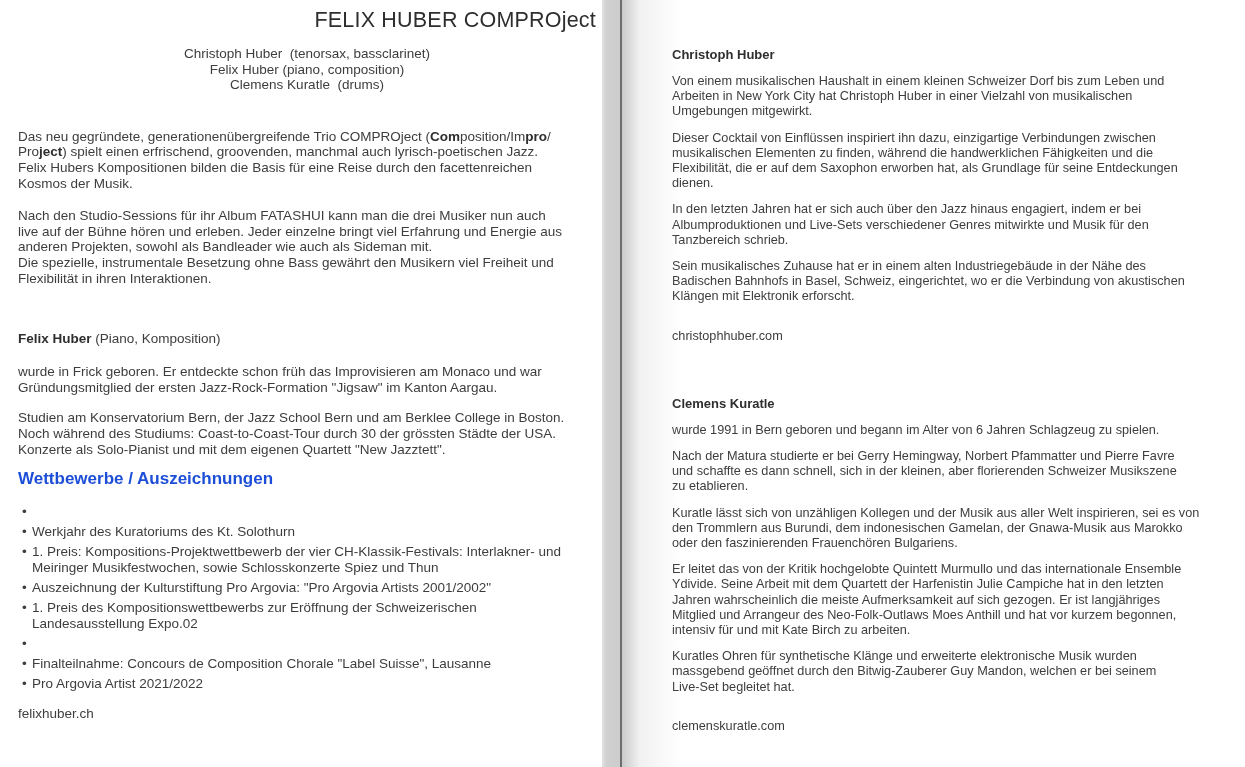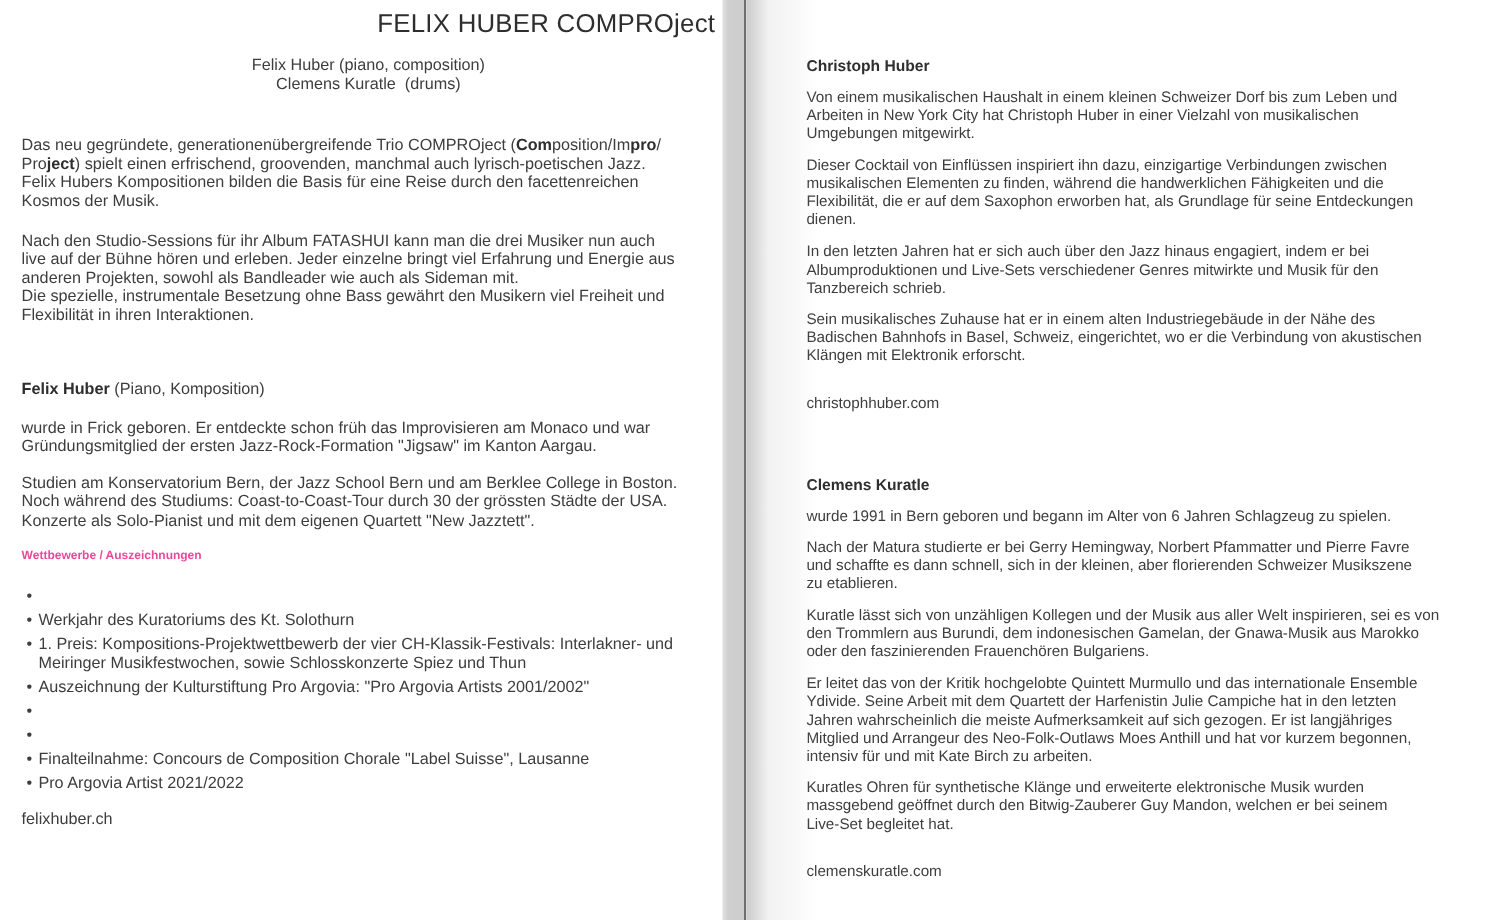--- a/index.html
+++ b/index.html
@@ -48,25 +48,25 @@
     color: #3d3d3d;
   }
   .intro-1 { margin-top: 36px; }
   .intro-2 { margin-top: 17px; }
   .felix-heading { margin-top: 45px; font-size: 13.5px; line-height: 16px; white-space: pre; }
   .felix-p1 { margin-top: 17px; }
   .felix-p2 { margin-top: 15px; }
   .felix-p3 { margin-top: 14px; }
   .awards-heading {
     margin-top: 14px;
-    font-size: 10px;
+    font-size: 17px;
     font-weight: 700;
     line-height: 16px;
     white-space: pre;
-    color: #ec4899;
+    color: #1d4ed8;
   }
   ul.awards { list-style: none; margin: 17px 0 0 0; padding: 0 0 0 4px; }
   ul.awards li { display: flex; margin-top: 4px; }
   ul.awards li:first-child { margin-top: 0; }
   .blt { width: 10px; flex: 0 0 auto; font-size: 13.5px; line-height: 16px; }
   .award-text { font-size: 13.5px; line-height: 16px; white-space: pre; }
   .site-l { margin-top: 14px; font-size: 13.5px; line-height: 16px; white-space: pre; }
   
   .fold-strip {
     flex: 0 0 auto;
@@ -119,20 +119,21 @@
 </head>
 <body>
 
 <div class="stage">
 
   <div class="page-left">
     <div class="inner">
       <h1 class="doc-title">FELIX HUBER COMPROject</h1>
 
       <div class="credits">
+        <div class="credit-line">Christoph Huber  (tenorsax, bassclarinet)</div>
         <div class="credit-line">Felix Huber (piano, composition)</div>
         <div class="credit-line">Clemens Kuratle  (drums)</div>
       </div>
 
       <p class="body-l intro-1"><span>Das neu gegründete, generationenübergreifende Trio COMPROject (</span><b>Com</b><span>position/Im</span><b>pro</b><span>/
 </span><span>Pro</span><b>ject</b><span>) spielt einen erfrischend, groovenden, manchmal auch lyrisch-poetischen Jazz.
 Felix Hubers Kompositionen bilden die Basis für eine Reise durch den facettenreichen
 Kosmos der Musik.</span></p>
       <p class="body-l intro-2">Nach den Studio-Sessions für ihr Album FATASHUI kann man die drei Musiker nun auch
 live auf der Bühne hören und erleben. Jeder einzelne bringt viel Erfahrung und Energie aus
@@ -161,20 +162,22 @@
           <span class="blt">•</span>
           <span class="award-text">1. Preis: Kompositions-Projektwettbewerb der vier CH-Klassik-Festivals: Interlakner- und
 Meiringer Musikfestwochen, sowie Schlosskonzerte Spiez und Thun</span>
         </li>
         <li>
           <span class="blt">•</span>
           <span class="award-text">Auszeichnung der Kulturstiftung Pro Argovia: "Pro Argovia Artists 2001/2002"</span>
         </li>
         <li>
           <span class="blt">•</span>
+          <span class="award-text">1. Preis des Kompositionswettbewerbs zur Eröffnung der Schweizerischen
+Landesausstellung Expo.02</span>
         </li>
         <li>
           <span class="blt">•</span>
         </li>
         <li>
           <span class="blt">•</span>
           <span class="award-text">Finalteilnahme: Concours de Composition Chorale "Label Suisse", Lausanne</span>
         </li>
         <li>
           <span class="blt">•</span>

